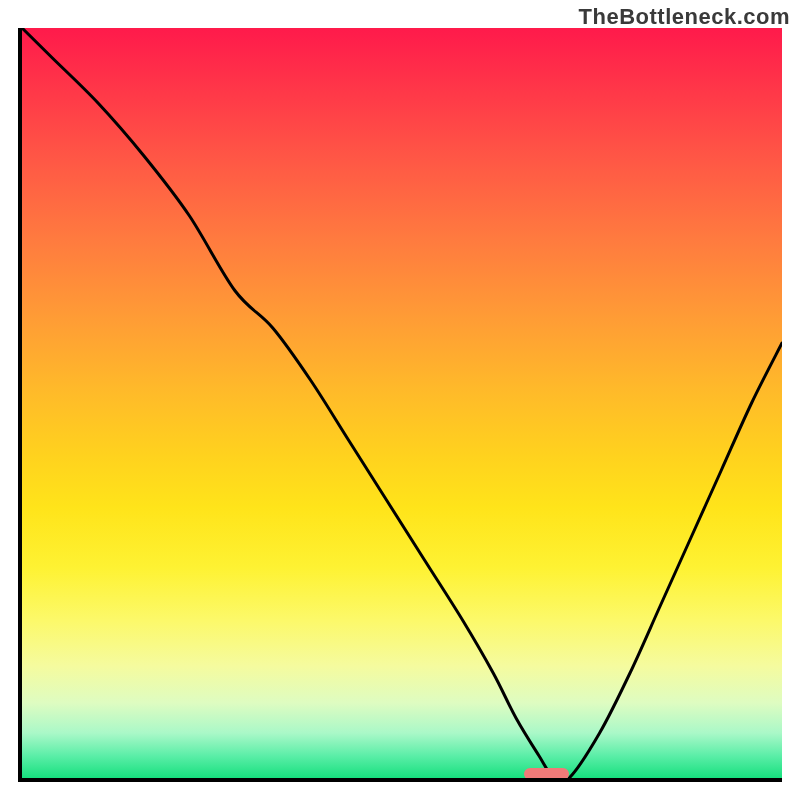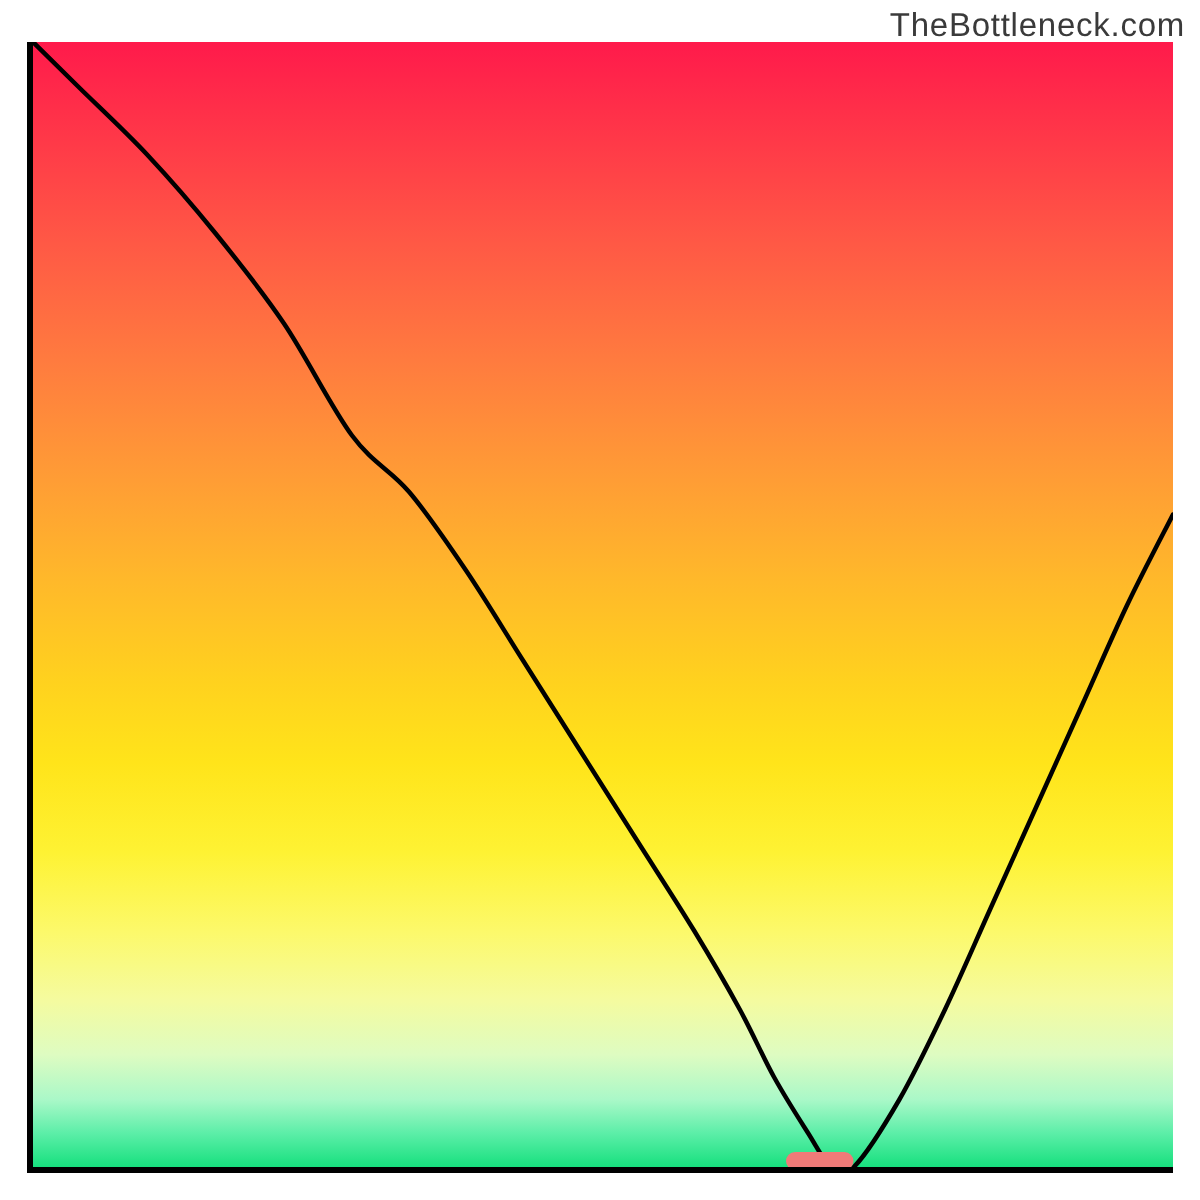--- a/index.html
+++ b/index.html
@@ -14,21 +14,21 @@
   .chart-container {
     position: relative;
     width: 800px;
     height: 800px;
   }
   .watermark {
     position: absolute;
     top: 4px;
     right: 10px;
     font-size: 22px;
-    font-weight: 400;
+    font-weight: 700;
     color: #3a3a3a;
     letter-spacing: 0.5px;
     z-index: 30;
     user-select: none;
   }
   .plot-area {
     position: absolute;
     left: 18px;
     top: 28px;
     width: 764px;

